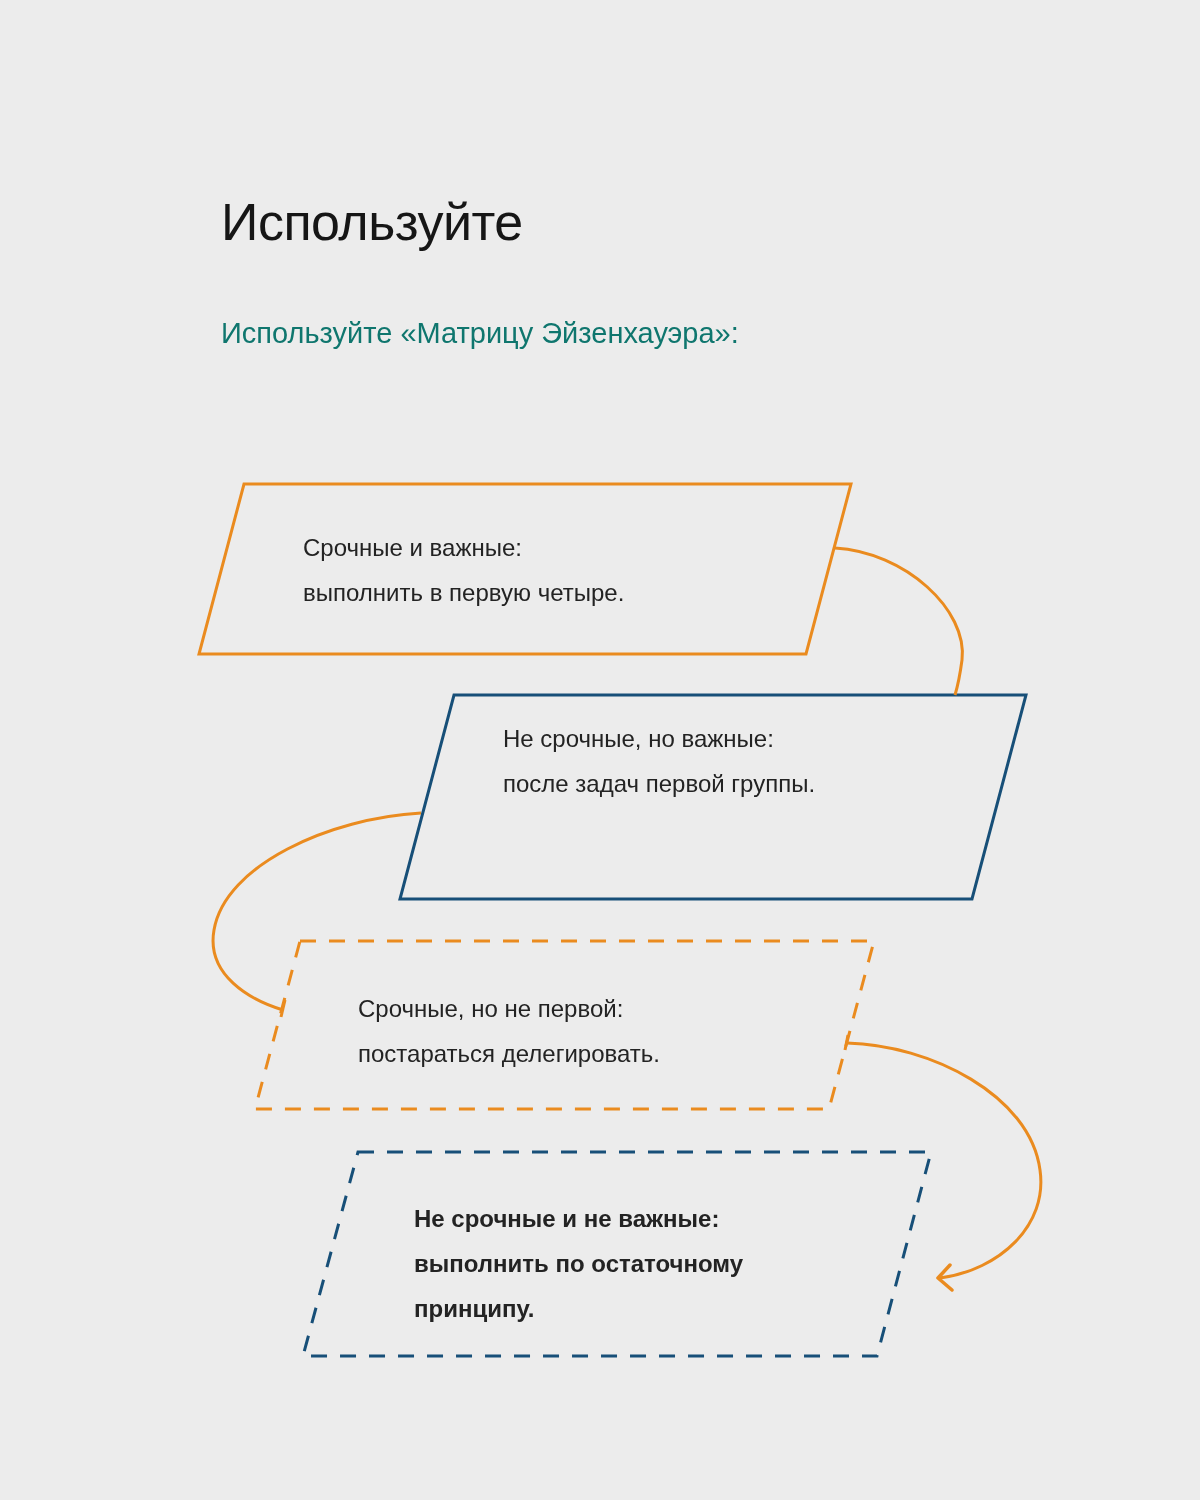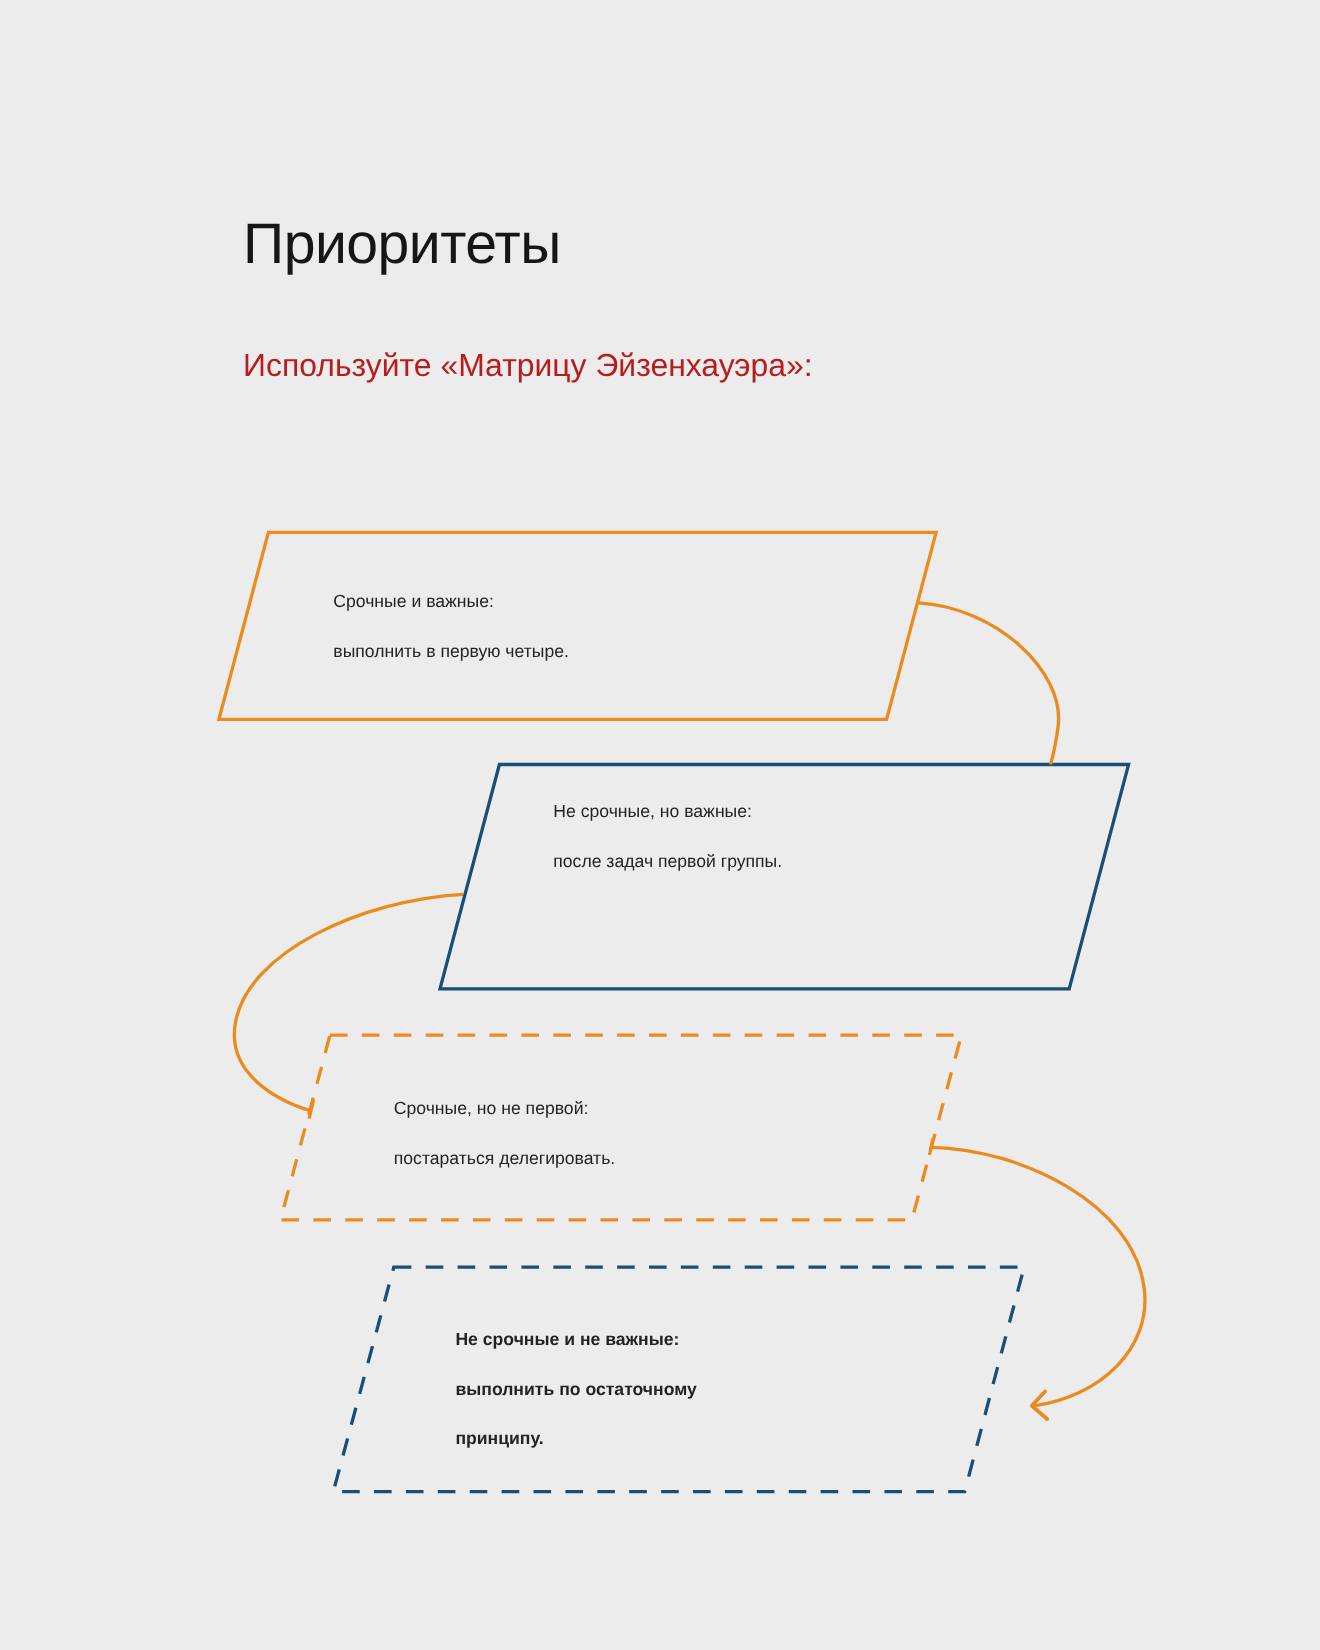--- a/index.html
+++ b/index.html
@@ -11,35 +11,35 @@
     font-family: "Liberation Sans", "DejaVu Sans", sans-serif;
     color: #1e1e1e;
   }
   .title {
     position: absolute; left: 221px; top: 192px;
     font-size: 52px; font-weight: 400; letter-spacing: -0.5px;
     color: #161616; margin: 0;
   }
   .subtitle {
     position: absolute; left: 221px; top: 310px;
-    font-size: 29px; line-height: 46px; color: #b91c1c;
+    font-size: 29px; line-height: 46px; color: #0f766e;
     margin: 0;
   }
   .subtitle span { display: block; }
   svg.diagram { position: absolute; left: 0; top: 0; }
   .box-text {
     position: absolute;
-    font-size: 16px; line-height: 45px; color: #232323;
+    font-size: 24px; line-height: 45px; color: #232323;
   }
   .box-text span { display: block; white-space: nowrap; }
 </style>
 </head>
 <body>
 
-<h1 class="title">Приоритеты</h1>
+<h1 class="title">Используйте</h1>
 
 <p class="subtitle">
   <span>Используйте «Матрицу Эйзенхауэра»:</span>
 </p>
 
 <svg class="diagram" width="1200" height="1500" viewBox="0 0 1200 1500">
 
   <polygon points="244,484 851,484 806,654 199,654" fill="none" stroke="#ea8b1f" stroke-width="3"></polygon>
 
   <polygon points="454,695 1026,695 972,899 400,899" fill="none" stroke="#174f78" stroke-width="3"></polygon>

